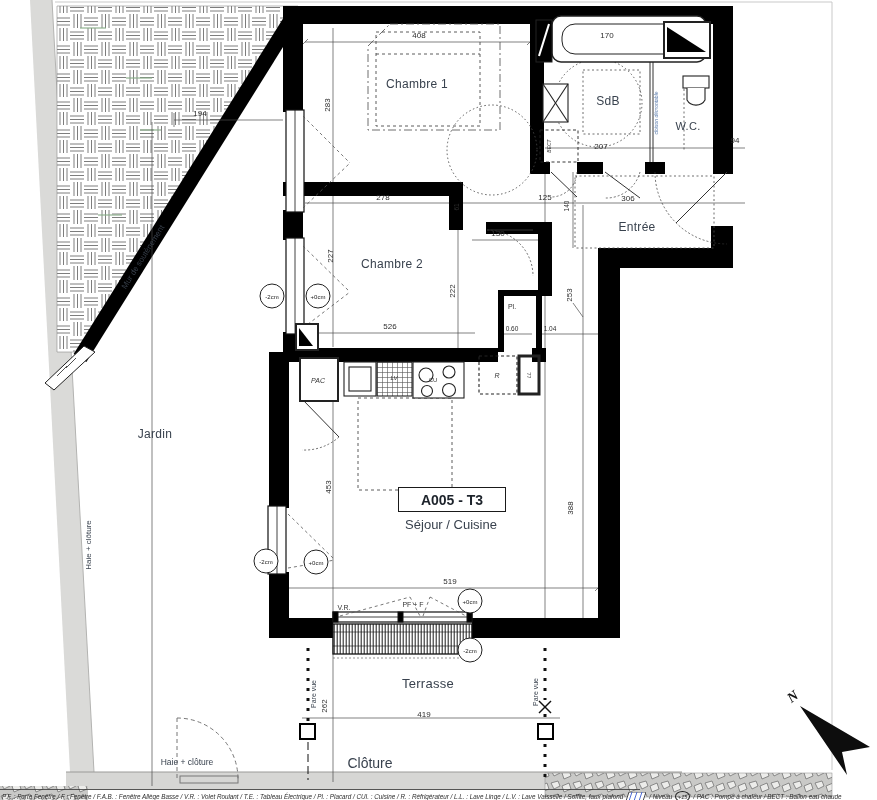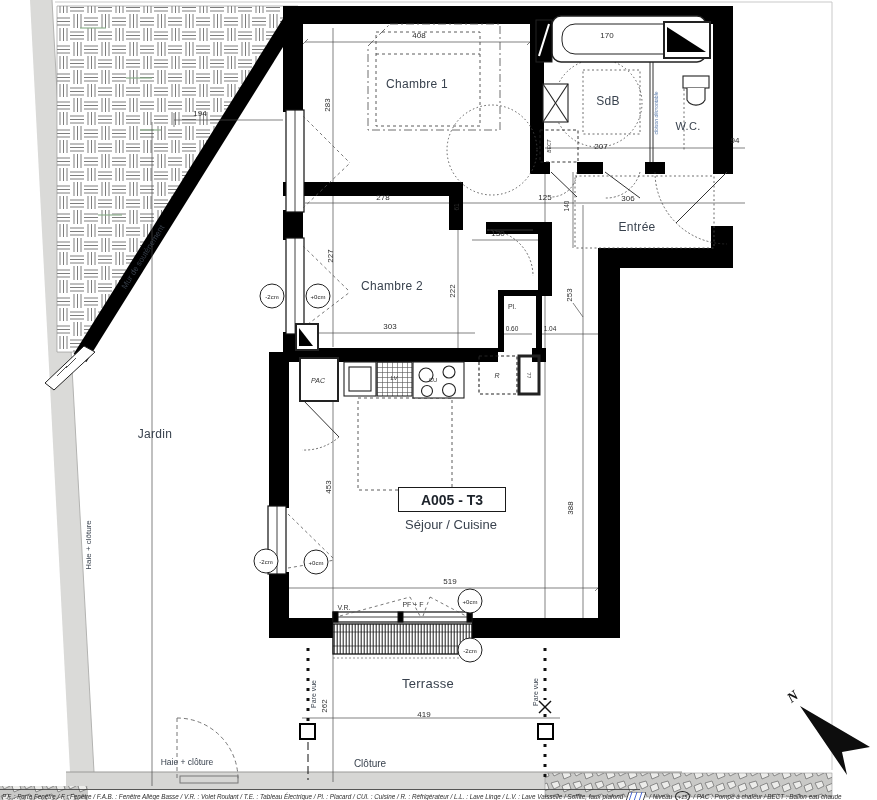--- a/index.html
+++ b/index.html
@@ -283,34 +283,34 @@
     <g stroke="#111" stroke-width="1.4">
       <line x1="539" y1="701" x2="551" y2="713"></line>
           <line x1="551" y1="701" x2="539" y2="713"></line>
     </g>
   </g>
 
   <polygon points="800,706 870,747 842,752 847,775" fill="#0d0d0d"></polygon>
 </svg>
 
 <div class="lbl" style="left:417px;top:84px;">Chambre 1</div>
-<div class="lbl" style="left:392px;top:286px;">Chambre 2</div>
+<div class="lbl" style="left:392px;top:264px;">Chambre 2</div>
 <div class="lbl" style="left:608px;top:101px;">SdB</div>
 <div class="lbl" style="left:688px;top:126px;font-size:11px;">W.C.</div>
 <div class="lbl" style="left:637px;top:227px;">Entrée</div>
 <div class="lbl" style="left:155px;top:434px;">Jardin</div>
 <div class="lbl" style="left:428px;top:683px;font-size:13px;">Terrasse</div>
 
 <div class="unit-box">A005 - T3</div>
 <div class="subtitle">Séjour / Cuisine</div>
 
 <div class="dim" style="left:143px;top:257px;transform:translate(-50%,-50%) rotate(-58deg);font-size:8px;color:#39424e;">Mur de soutènement</div>
 <div class="dim v" style="left:88px;top:545px;font-size:8px;color:#39424e;">Haie + clôture</div>
 <div class="dim" style="left:187px;top:762px;font-size:8.5px;color:#39424e;">Haie + clôture</div>
-<div class="dim" style="left:370px;top:763px;font-size:10px;color:#39424e;">Clôture</div>
+<div class="dim" style="left:370px;top:763px;font-size:14px;color:#39424e;">Clôture</div>
 <div class="dim v" style="left:313px;top:694px;font-size:7px;color:#39424e;">Pare vue</div>
 <div class="dim v" style="left:535px;top:692px;font-size:7px;color:#39424e;">Pare vue</div>
 
 <div class="fix" style="left:318px;top:380px;">PAC</div>
 <div class="fix" style="left:497px;top:375px;">R</div>
 <div class="fix v" style="left:529px;top:375px;font-size:5.5px;">LL</div>
 <div class="fix" style="left:394px;top:378px;font-size:6px;">LV</div>
 <div class="fix" style="left:433px;top:380px;font-size:6px;font-style:normal;">CU</div>
 <div class="fix" style="left:512px;top:306px;font-style:normal;">Pl.</div>
 <div class="fix v" style="left:549px;top:146px;font-size:5px;">BECT</div>
@@ -326,21 +326,21 @@
 <div class="dim" style="left:501px;top:197px;margin-left:44px;">125</div>
 <div class="dim v small" style="left:456px;top:207px;">61</div>
 <div class="dim" style="left:607px;top:35px;">170</div>
 <div class="dim" style="left:601px;top:146px;">207</div>
 <div class="dim" style="left:687px;top:140px;margin-left:48px;">94</div>
 <div class="dim" style="left:628px;top:198px;">306</div>
 <div class="dim v small" style="left:566px;top:206px;">140</div>
 <div class="dim" style="left:498px;top:233px;">130</div>
 <div class="dim v" style="left:330px;top:256px;">227</div>
 <div class="dim v" style="left:452px;top:291px;">222</div>
-<div class="dim" style="left:390px;top:326px;">303</div>
+<div class="dim" style="left:390px;top:326px;">526</div>
 <div class="dim v" style="left:569px;top:295px;">253</div>
 <div class="dim small" style="left:512px;top:328px;">0.60</div>
 <div class="dim small" style="left:550px;top:328px;">1.04</div>
 <div class="dim v" style="left:328px;top:487px;">453</div>
 <div class="dim v" style="left:570px;top:508px;">388</div>
 <div class="dim" style="left:450px;top:581px;">519</div>
 <div class="dim" style="left:424px;top:714px;">419</div>
 <div class="dim v" style="left:324px;top:706px;">262</div>
 
 <div class="lvl" style="left:272px;top:296px;">-2cm</div>

